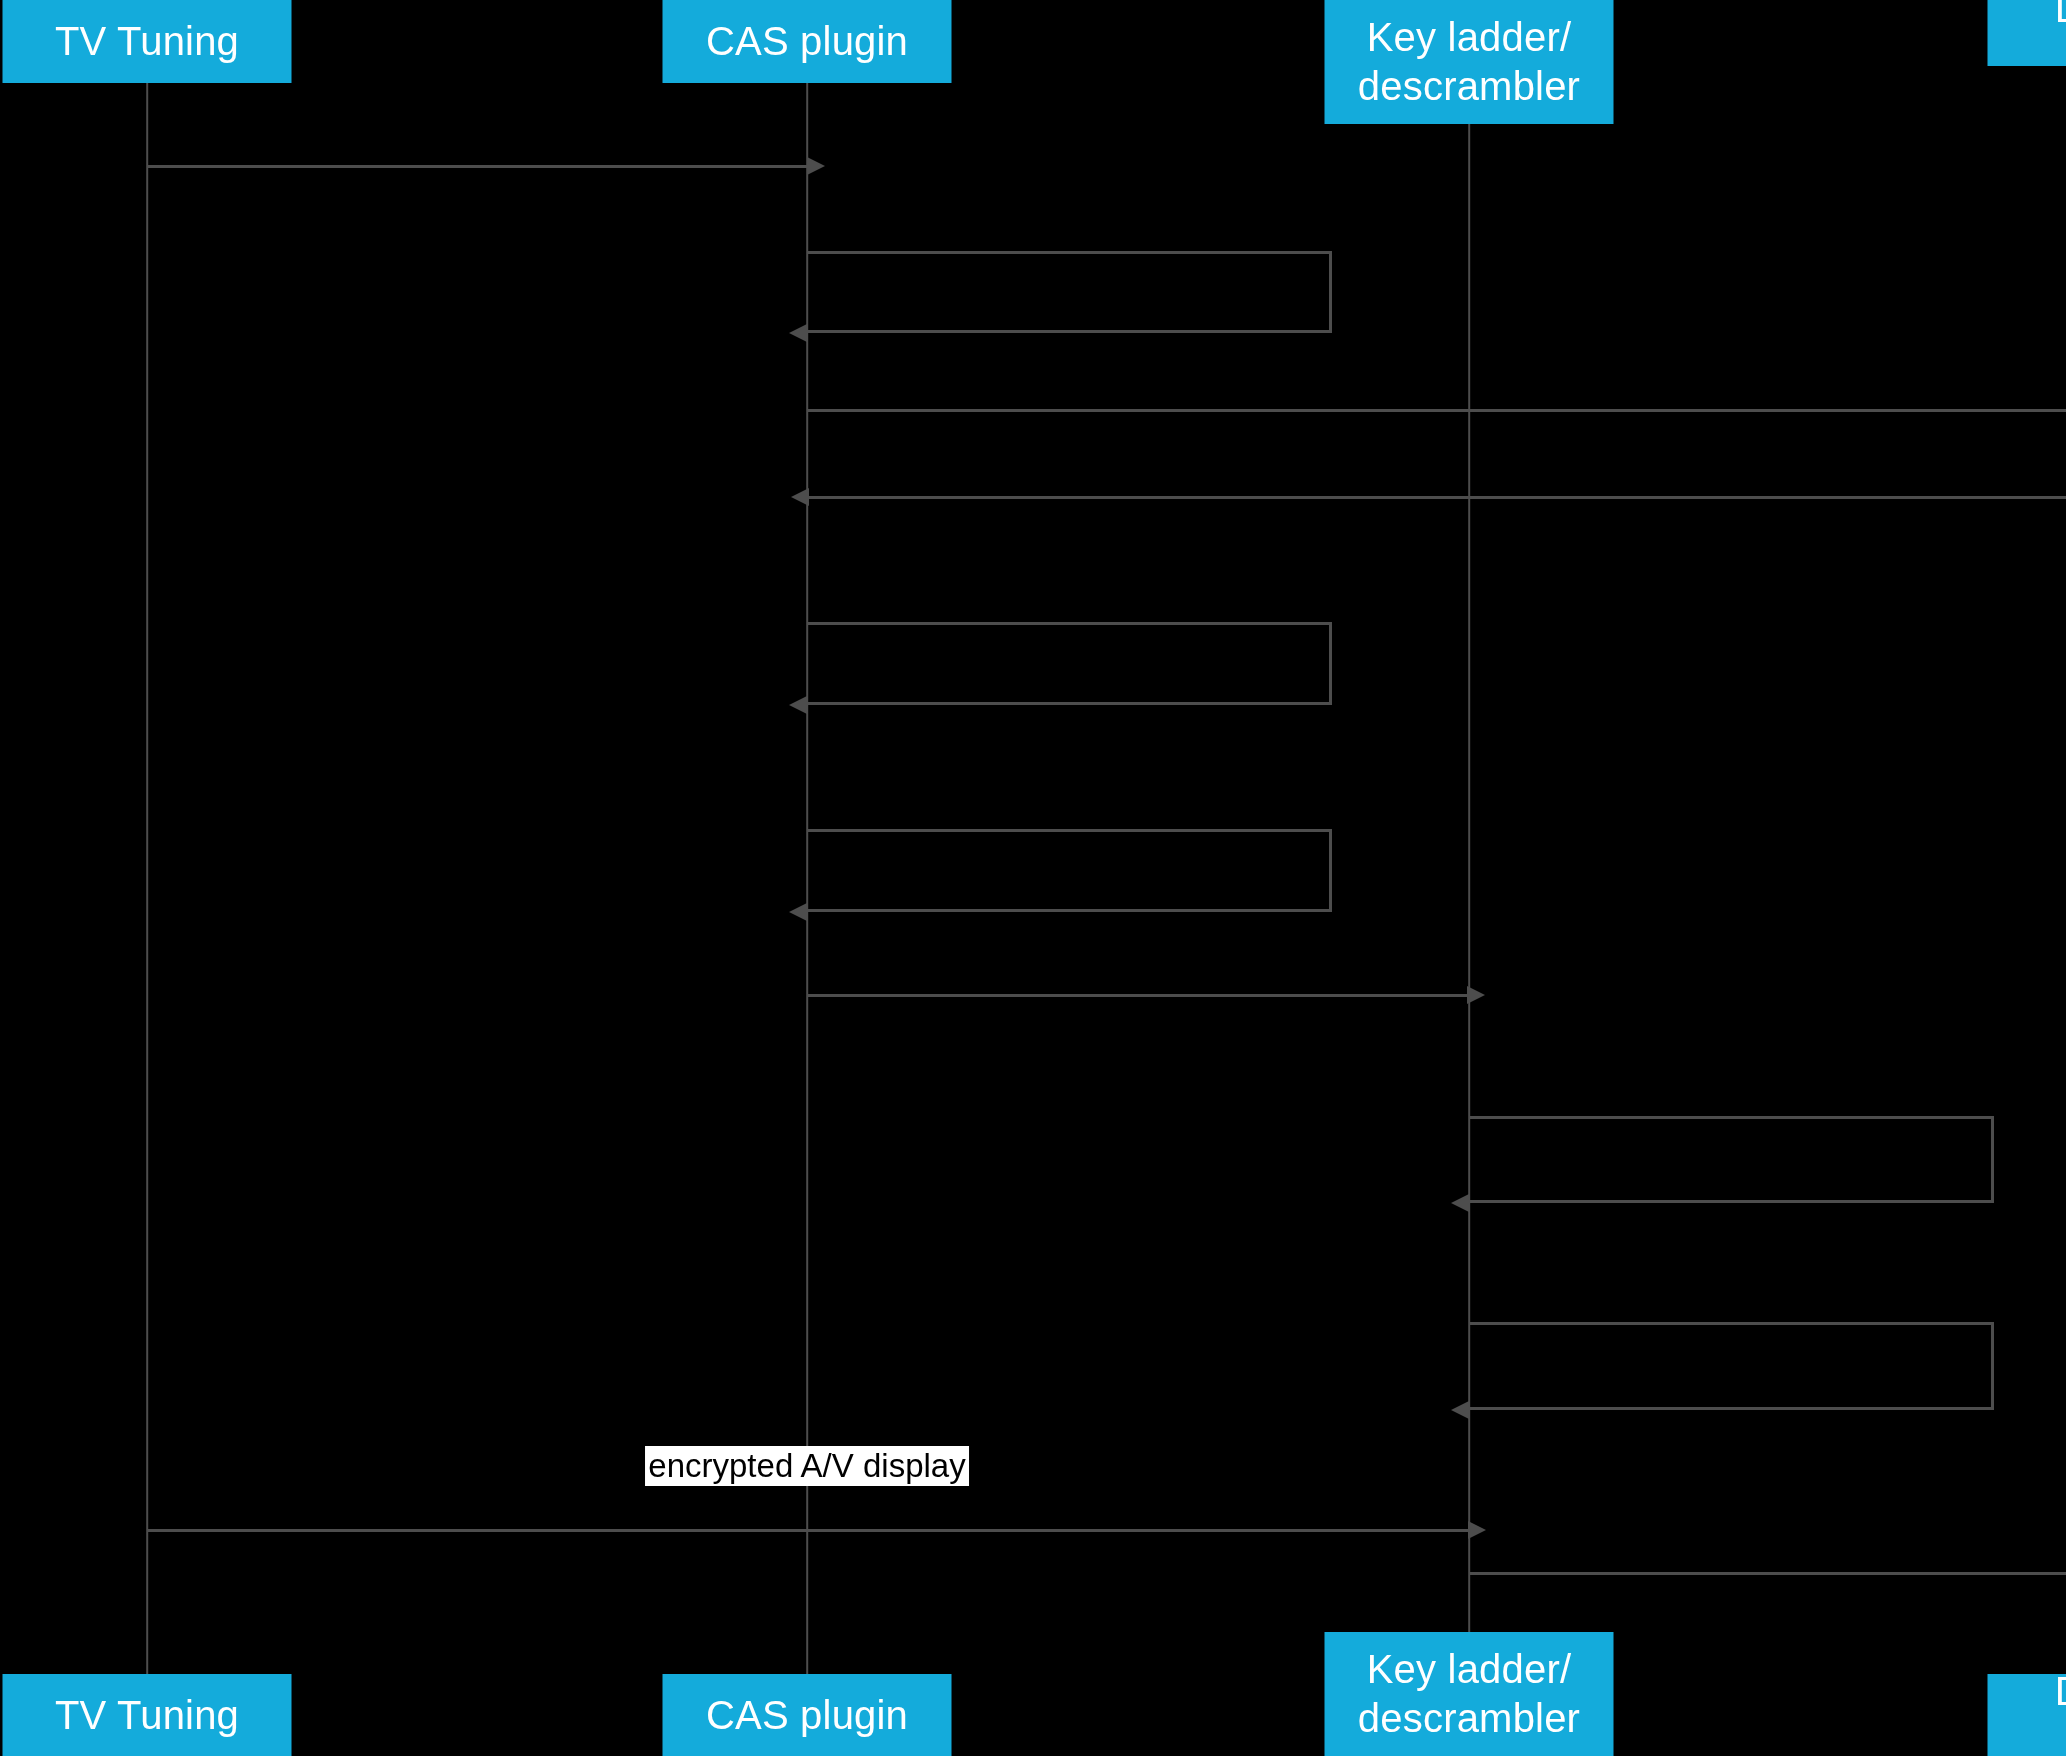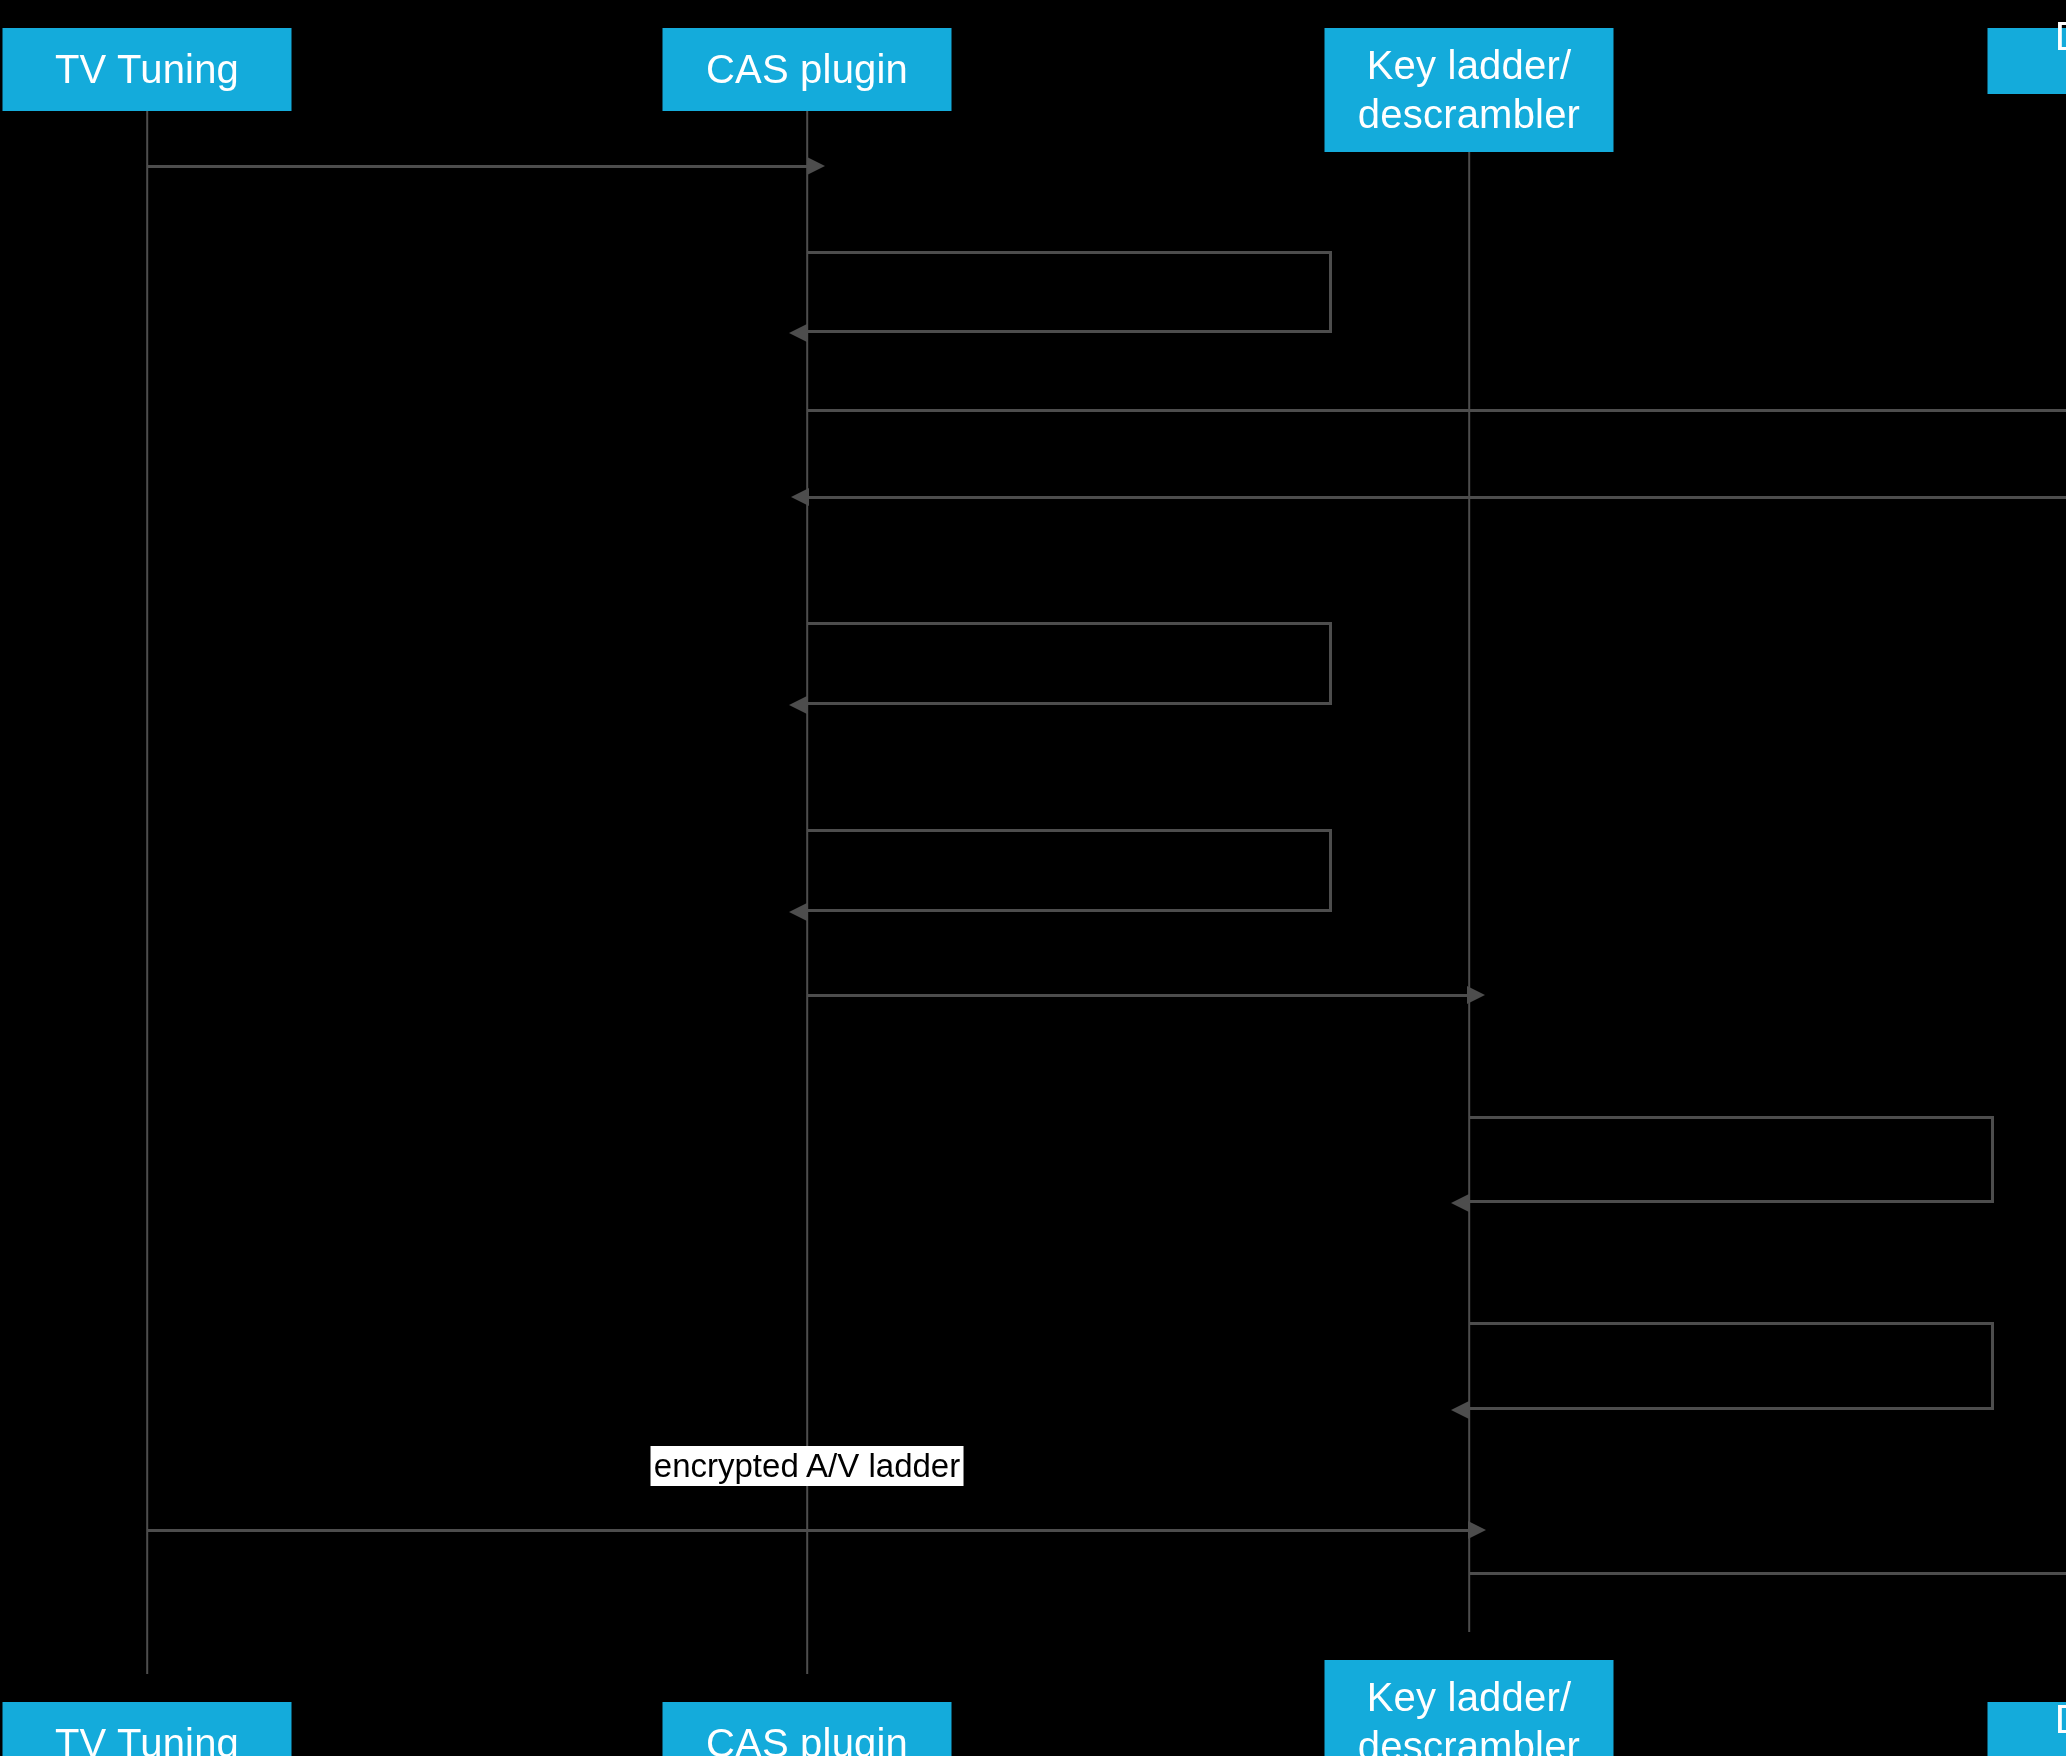--- a/index.html
+++ b/index.html
@@ -27,21 +27,20 @@
     justify-content:center;
     text-align:center;
     font-size:40px;
     line-height:1.22;
     font-weight:400;
     letter-spacing:0.2px;
     box-sizing:border-box;
     padding:2.5px 4.1px;
     white-space:pre-line;
     transform:translateX(-50%);
-    margin-top:28px;
   }
   .msg{
     position:absolute;
     height:0;
     border-top:3.3px solid #4d4d4d;
   }
   .msg .head{
     position:absolute;
     top:-10.7px;
     width:0;height:0;
@@ -137,16 +136,16 @@
       <div class="actor-box" style="left: 2130px; top: 0px; width: 285px; height: 66px; background: rgb(20, 171, 219); color: rgb(255, 255, 255);">Decode, display</div>
     </div>
   <div id="actors-bottom">
       <div class="actor-box" style="left: 147px; top: 1674px; width: 289px; height: 83px; background: rgb(20, 171, 219); color: rgb(255, 255, 255);">TV Tuning</div>
       <div class="actor-box" style="left: 807px; top: 1674px; width: 289px; height: 83px; background: rgb(20, 171, 219); color: rgb(255, 255, 255);">CAS plugin</div>
       <div class="actor-box" style="left: 1469px; top: 1632px; width: 289px; height: 124px; background: rgb(20, 171, 219); color: rgb(255, 255, 255);">Key ladder/
 descrambler</div>
       <div class="actor-box" style="left: 2130px; top: 1674px; width: 285px; height: 83px; background: rgb(20, 171, 219); color: rgb(255, 255, 255);">Decode, display</div>
     </div>
   <div id="labels">
-      <div class="msg-label boxed" style="left: 807px; top: 1446px; background: rgb(255, 255, 255); color: rgb(0, 0, 0);">encrypted A/V ladder</div>
+      <div class="msg-label boxed" style="left: 807px; top: 1446px; background: rgb(255, 255, 255); color: rgb(0, 0, 0);">encrypted A/V display</div>
     </div>
 </div>
 
 
 </body></html>

